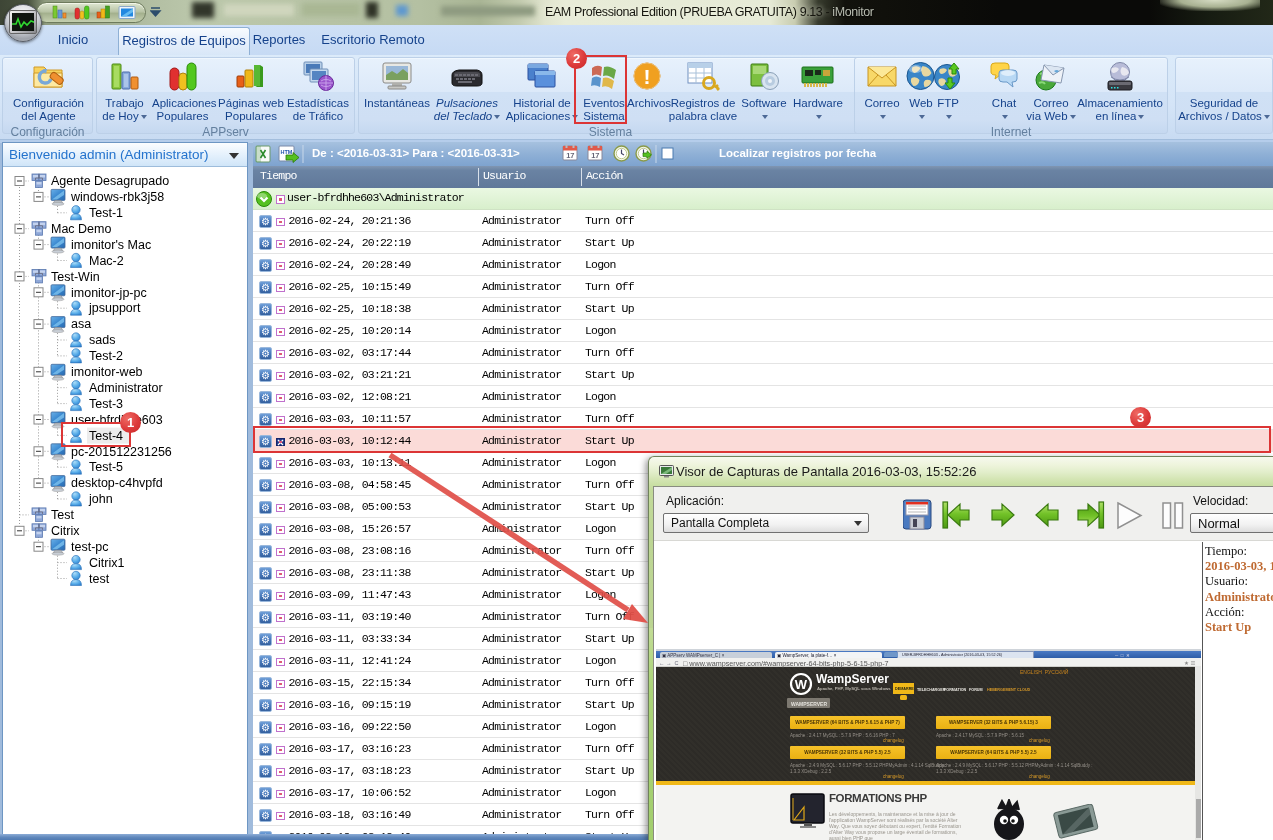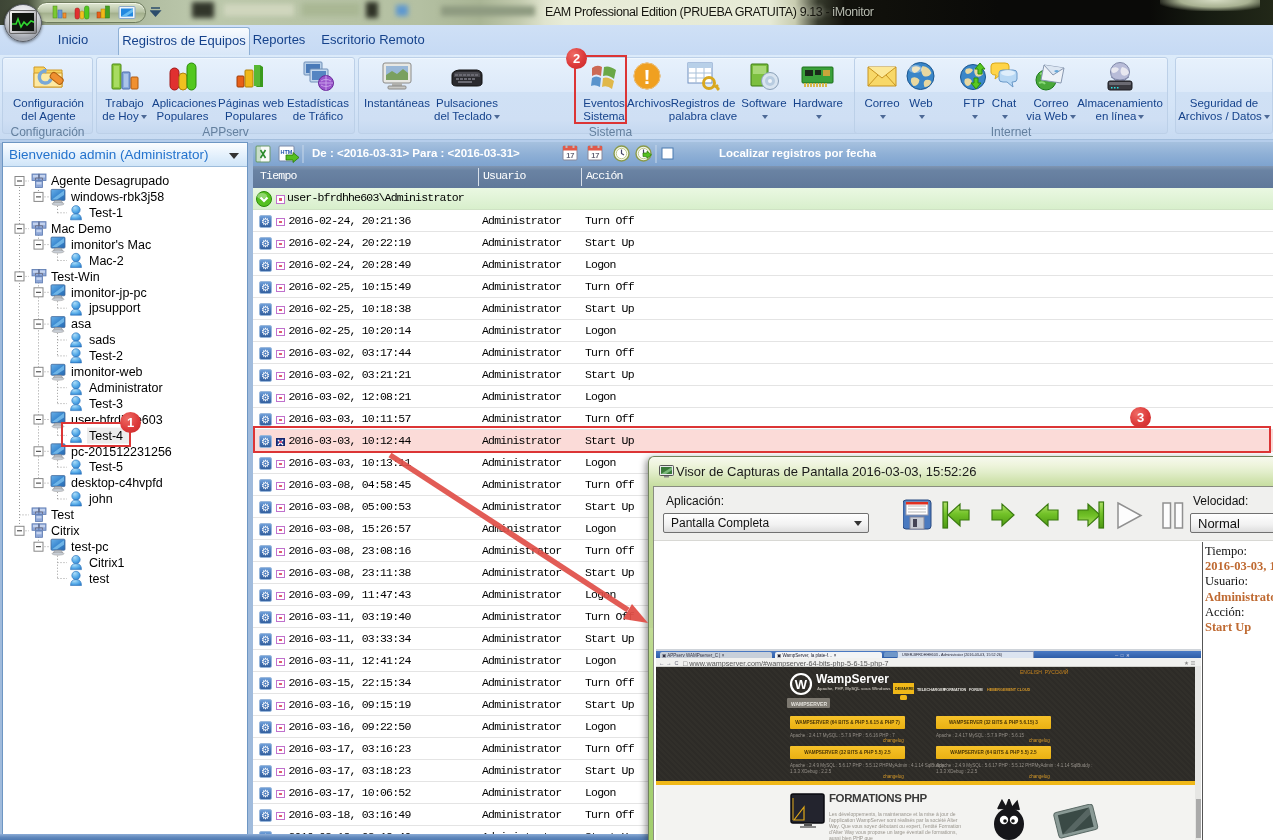--- a/index.html
+++ b/index.html
@@ -176,41 +176,50 @@
       <div class="rbtn" style="left:3px;width:70px;text-decoration:underline;">
           <svg class="ric" width="34" height="32" viewBox="0 0 34 32">
             <rect x="3" y="2" width="28" height="20" rx="2" fill="#e8e8e4" stroke="#8a8a88"></rect>
             <rect x="6" y="5" width="22" height="14" fill="#9ab8d8"></rect>
             <path d="M6 14 l6 -4 l5 3 l6 -5 l5 4 v7 h-22 z" fill="#7aa060"></path>
             <rect x="12" y="22" width="10" height="3" fill="#b0b0ac"></rect>
             <rect x="8" y="25" width="18" height="3" rx="1" fill="#c8c8c4" stroke="#8a8a88"></rect>
           </svg>
           <div class="lbl">Instantáneas</div>
         </div>
-      <div class="rbtn" style="left:73px;width:70px;">
+      <div class="rbtn" style="left:73px;width:70px;font-style:italic;">
           <svg class="ric" width="36" height="31" viewBox="0 0 36 31">
             <path d="M3 14 Q3 10 10 9 L28 9 Q33 10 33 14 L33 22 Q33 25 28 25 L8 25 Q3 25 3 22 Z" fill="#2a2a2e" stroke="#111"></path>
             <path d="M5 13 Q5 11 10 11 L27 11 Q31 11 31 13 L31 16 L5 16 Z" fill="#4a4a50"></path>
             <g fill="#6a6a72">
               <rect x="6" y="13" width="3" height="2"></rect>
               <rect x="10" y="13" width="3" height="2"></rect>
               <rect x="14" y="13" width="3" height="2"></rect>
               <rect x="18" y="13" width="3" height="2"></rect>
               <rect x="22" y="13" width="3" height="2"></rect>
               <rect x="26" y="13" width="3" height="2"></rect>
               <rect x="7" y="17" width="3" height="2"></rect>
               <rect x="11" y="17" width="3" height="2"></rect>
               <rect x="15" y="17" width="3" height="2"></rect>
               <rect x="19" y="17" width="3" height="2"></rect>
               <rect x="23" y="17" width="3" height="2"></rect>
               <rect x="9" y="20" width="14" height="2"></rect>
             </g>
           </svg>
           <div class="lbl">Pulsaciones<br>del Teclado<span class="darr"></span></div>
         </div>
+      <div class="rbtn" style="left:143px;width:80px;">
+          <svg class="ric" width="32" height="31" viewBox="0 0 32 31">
+            <rect x="2" y="3" width="20" height="16" rx="1" fill="#4a80cc" stroke="#2a50a0"></rect>
+            <rect x="2" y="3" width="20" height="4" fill="#7aa8e0"></rect>
+            <rect x="9" y="10" width="20" height="16" rx="1" fill="#5a90dc" stroke="#2a50a0"></rect>
+            <rect x="9" y="10" width="20" height="4" fill="#8ab8ea"></rect>
+          </svg>
+          <div class="lbl">Historial de<br>Aplicaciones<span class="darr"></span></div>
+        </div>
       <div class="rbtn" style="left:215px;width:60px;">
           <svg class="ric" width="32" height="32" viewBox="0 0 32 32">
             <path d="M4 7 Q9 3 14 6 L13 15 Q8 12 4 15 Z" fill="#cc6a55"></path>
             <path d="M16 6 Q21 4 28 9 L26 18 Q20 13 15 15 Z" fill="#6aa846"></path>
             <path d="M4 17 Q8 14 13 17 L12 26 Q7 23 3 25 Z" fill="#5a94cc"></path>
             <path d="M15 17 Q20 15 26 20 L24 28 Q19 24 14 26 Z" fill="#e0b84a"></path>
           </svg>
           <div class="lbl">Eventos<br>Sistema</div>
         </div>
       <div class="rbtn" style="left:268px;width:40px;">
@@ -272,21 +281,21 @@
           <div class="lbl">Correo<br><span class="darr"></span></div>
         </div>
       <div class="rbtn" style="left:50px;width:32px;">
           <svg class="ric" width="31" height="31" viewBox="0 0 31 31">
             <circle cx="15" cy="15" r="13.5" fill="#3a86c8" stroke="#1a5690"></circle>
             <path d="M7 6 Q12 4 15 7 Q13 11 9 12 Q5 10 7 6 Z M17 5 Q24 6 26 12 Q23 17 18 15 Q14 10 17 5 Z M6 17 Q11 15 14 19 Q13 25 8 25 Q4 21 6 17 Z M20 19 Q25 18 26 21 Q24 26 19 26 Q17 21 20 19 Z" fill="#e8d8a0"></path>
             <ellipse cx="10" cy="8" rx="7" ry="4" fill="#fff" opacity=".35"></ellipse>
           </svg>
           <div class="lbl">Web<br><span class="darr"></span></div>
         </div>
-      <div class="rbtn" style="left:102px;width:34px;">
+      <div class="rbtn" style="left:76px;width:34px;">
           <svg class="ric" width="32" height="31" viewBox="0 0 32 31">
             <circle cx="15" cy="16" r="12.5" fill="#3a86c8" stroke="#1a5690"></circle>
             <path d="M8 8 Q13 6 15 9 Q13 13 9 13 Q6 11 8 8 Z M17 7 Q23 8 25 13 Q22 17 18 15 Q15 11 17 7 Z M7 18 Q12 16 14 20 Q13 25 9 25 Q5 22 7 18 Z" fill="#e8d8a0"></path>
             <path d="M22 2 l5 6 h-3 v5 h-4 v-5 h-3 z" fill="#58c820" stroke="#2a8a08"></path>
             <path d="M18 28 l-5 -6 h3 v-5 h4 v5 h3 z" fill="#58c820" stroke="#2a8a08"></path>
           </svg>
           <div class="lbl">FTP<br><span class="darr"></span></div>
         </div>
       <div class="rbtn" style="left:132px;width:34px;">
           <svg class="ric" width="32" height="31" viewBox="0 0 32 31">

